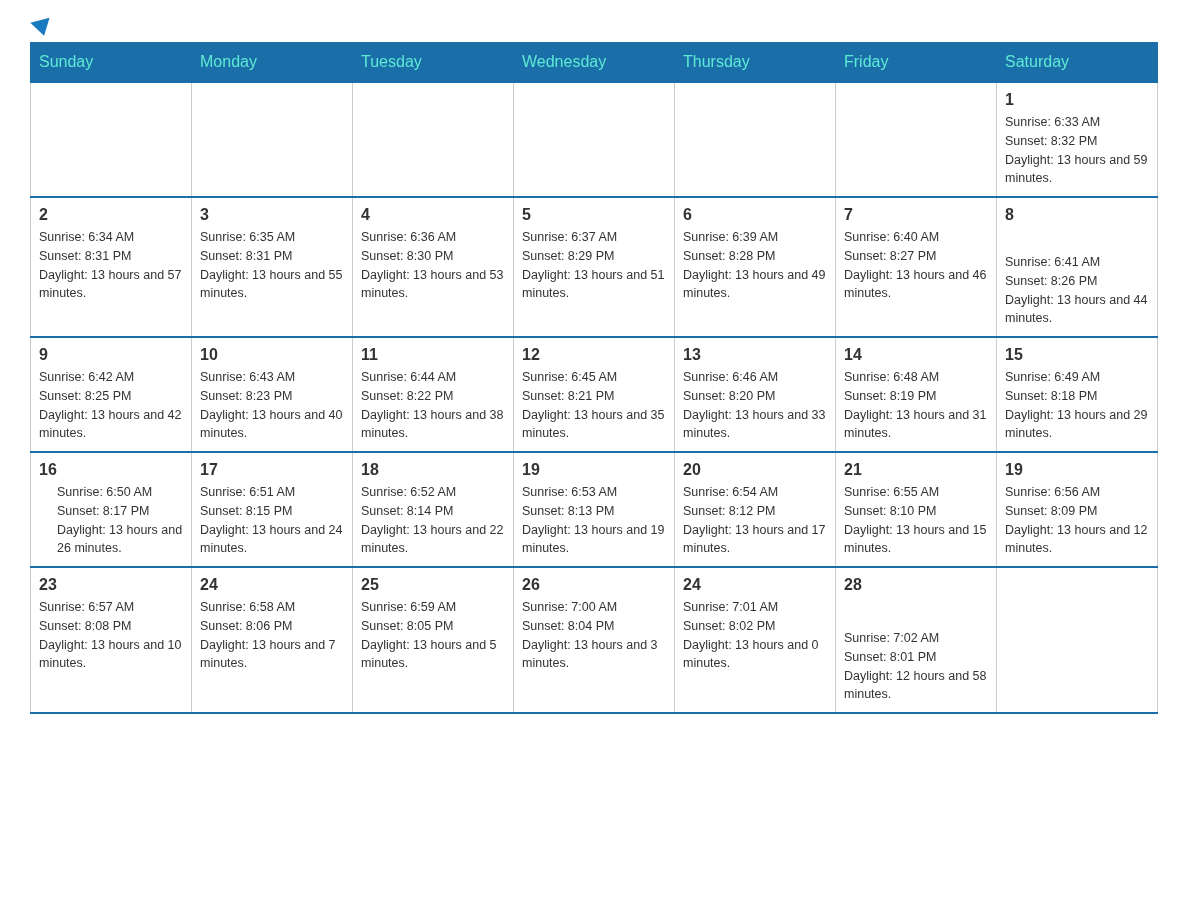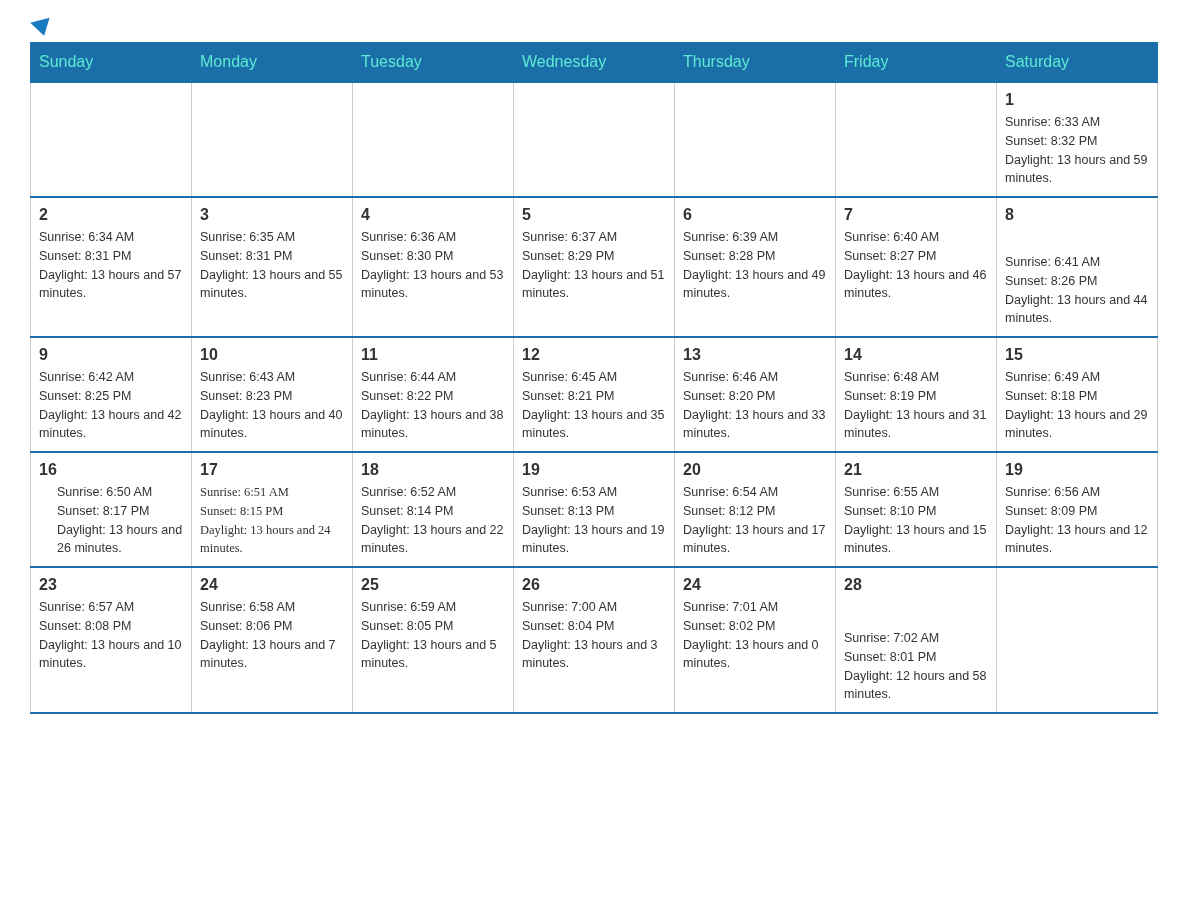--- a/index.html
+++ b/index.html
@@ -243,21 +243,21 @@
       </tr>
       <tr>
         <td>
           <span class="day-number">16</span>
           <div class="day-info" style="white-space: pre-line; margin-left: 18px;">Sunrise: 6:50 AM
 Sunset: 8:17 PM
 Daylight: 13 hours and 26 minutes.</div>
         </td>
         <td>
           <span class="day-number">17</span>
-          <div class="day-info" style="white-space: pre-line; font-family: Liberation Serif, serif;">Sunrise: 6:51 AM
+          <div class="day-info" style="white-space: pre-line;">Sunrise: 6:51 AM
 Sunset: 8:15 PM
 Daylight: 13 hours and 24 minutes.</div>
         </td>
         <td>
           <span class="day-number">18</span>
           <div class="day-info" style="white-space: pre-line;">Sunrise: 6:52 AM
 Sunset: 8:14 PM
 Daylight: 13 hours and 22 minutes.</div>
         </td>
         <td>

